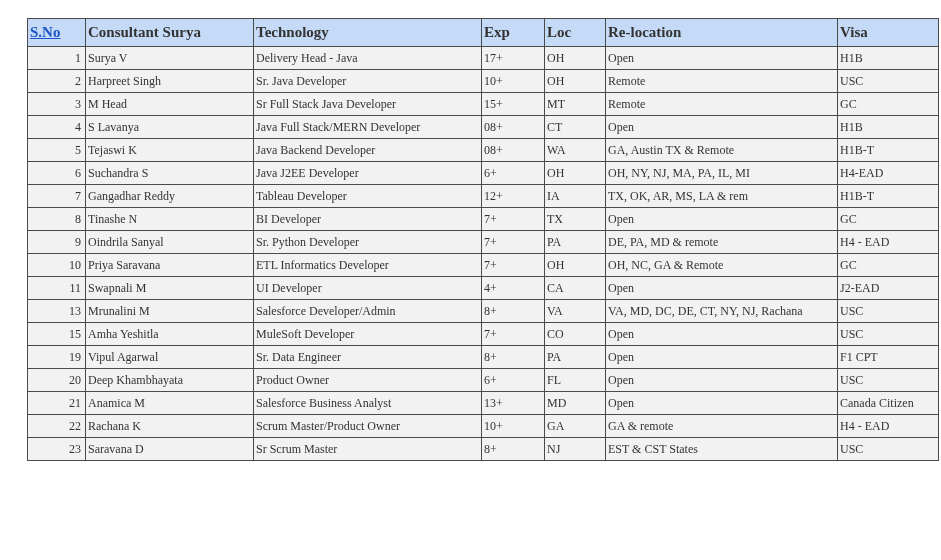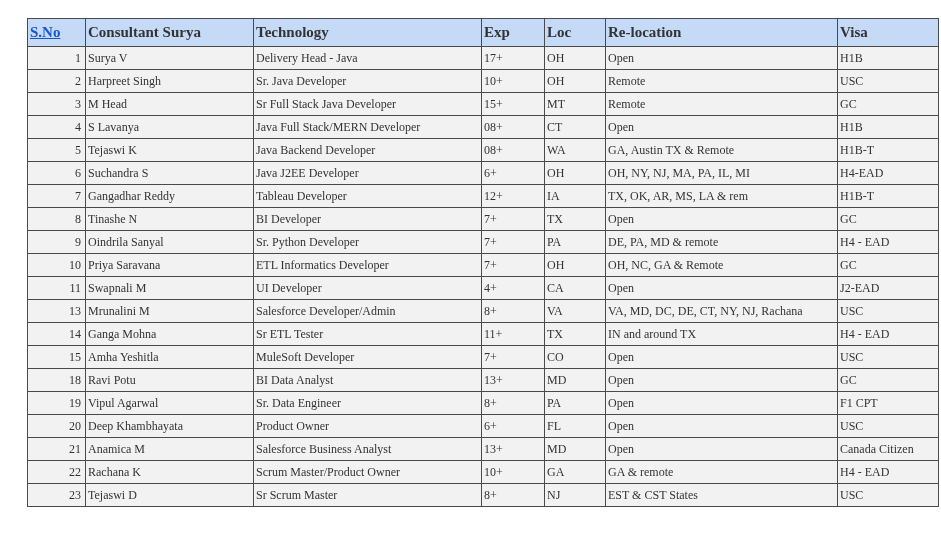--- a/index.html
+++ b/index.html
@@ -190,45 +190,27 @@
         <tr>
           <td class="num">13</td>
           <td>Mrunalini M</td>
           <td>Salesforce Developer/Admin</td>
           <td>8+</td>
           <td>VA</td>
           <td>VA, MD, DC, DE, CT, NY, NJ, Rachana</td>
           <td>USC</td>
         </tr>
         <tr>
-          <td class="num">14</td>
-          <td>Ganga Mohna</td>
-          <td>Sr ETL Tester</td>
-          <td>11+</td>
-          <td>TX</td>
-          <td>IN and around TX</td>
-          <td>H4 - EAD</td>
-        </tr>
-        <tr>
           <td class="num">15</td>
           <td>Amha Yeshitla</td>
           <td>MuleSoft Developer</td>
           <td>7+</td>
           <td>CO</td>
           <td>Open</td>
           <td>USC</td>
-        </tr>
-        <tr>
-          <td class="num">18</td>
-          <td>Ravi Potu</td>
-          <td>BI Data Analyst</td>
-          <td>13+</td>
-          <td>MD</td>
-          <td>Open</td>
-          <td>GC</td>
         </tr>
         <tr>
           <td class="num">19</td>
           <td>Vipul Agarwal</td>
           <td>Sr. Data Engineer</td>
           <td>8+</td>
           <td>PA</td>
           <td>Open</td>
           <td>F1 CPT</td>
         </tr>
@@ -254,21 +236,21 @@
           <td class="num">22</td>
           <td>Rachana K</td>
           <td>Scrum Master/Product Owner</td>
           <td>10+</td>
           <td>GA</td>
           <td>GA &amp; remote</td>
           <td>H4 - EAD</td>
         </tr>
         <tr>
           <td class="num">23</td>
-          <td>Tejaswi D</td>
+          <td>Saravana D</td>
           <td>Sr Scrum Master</td>
           <td>8+</td>
           <td>NJ</td>
           <td>EST &amp; CST States</td>
           <td>USC</td>
         </tr>
       </tbody>
   </table>
 </div>
 

